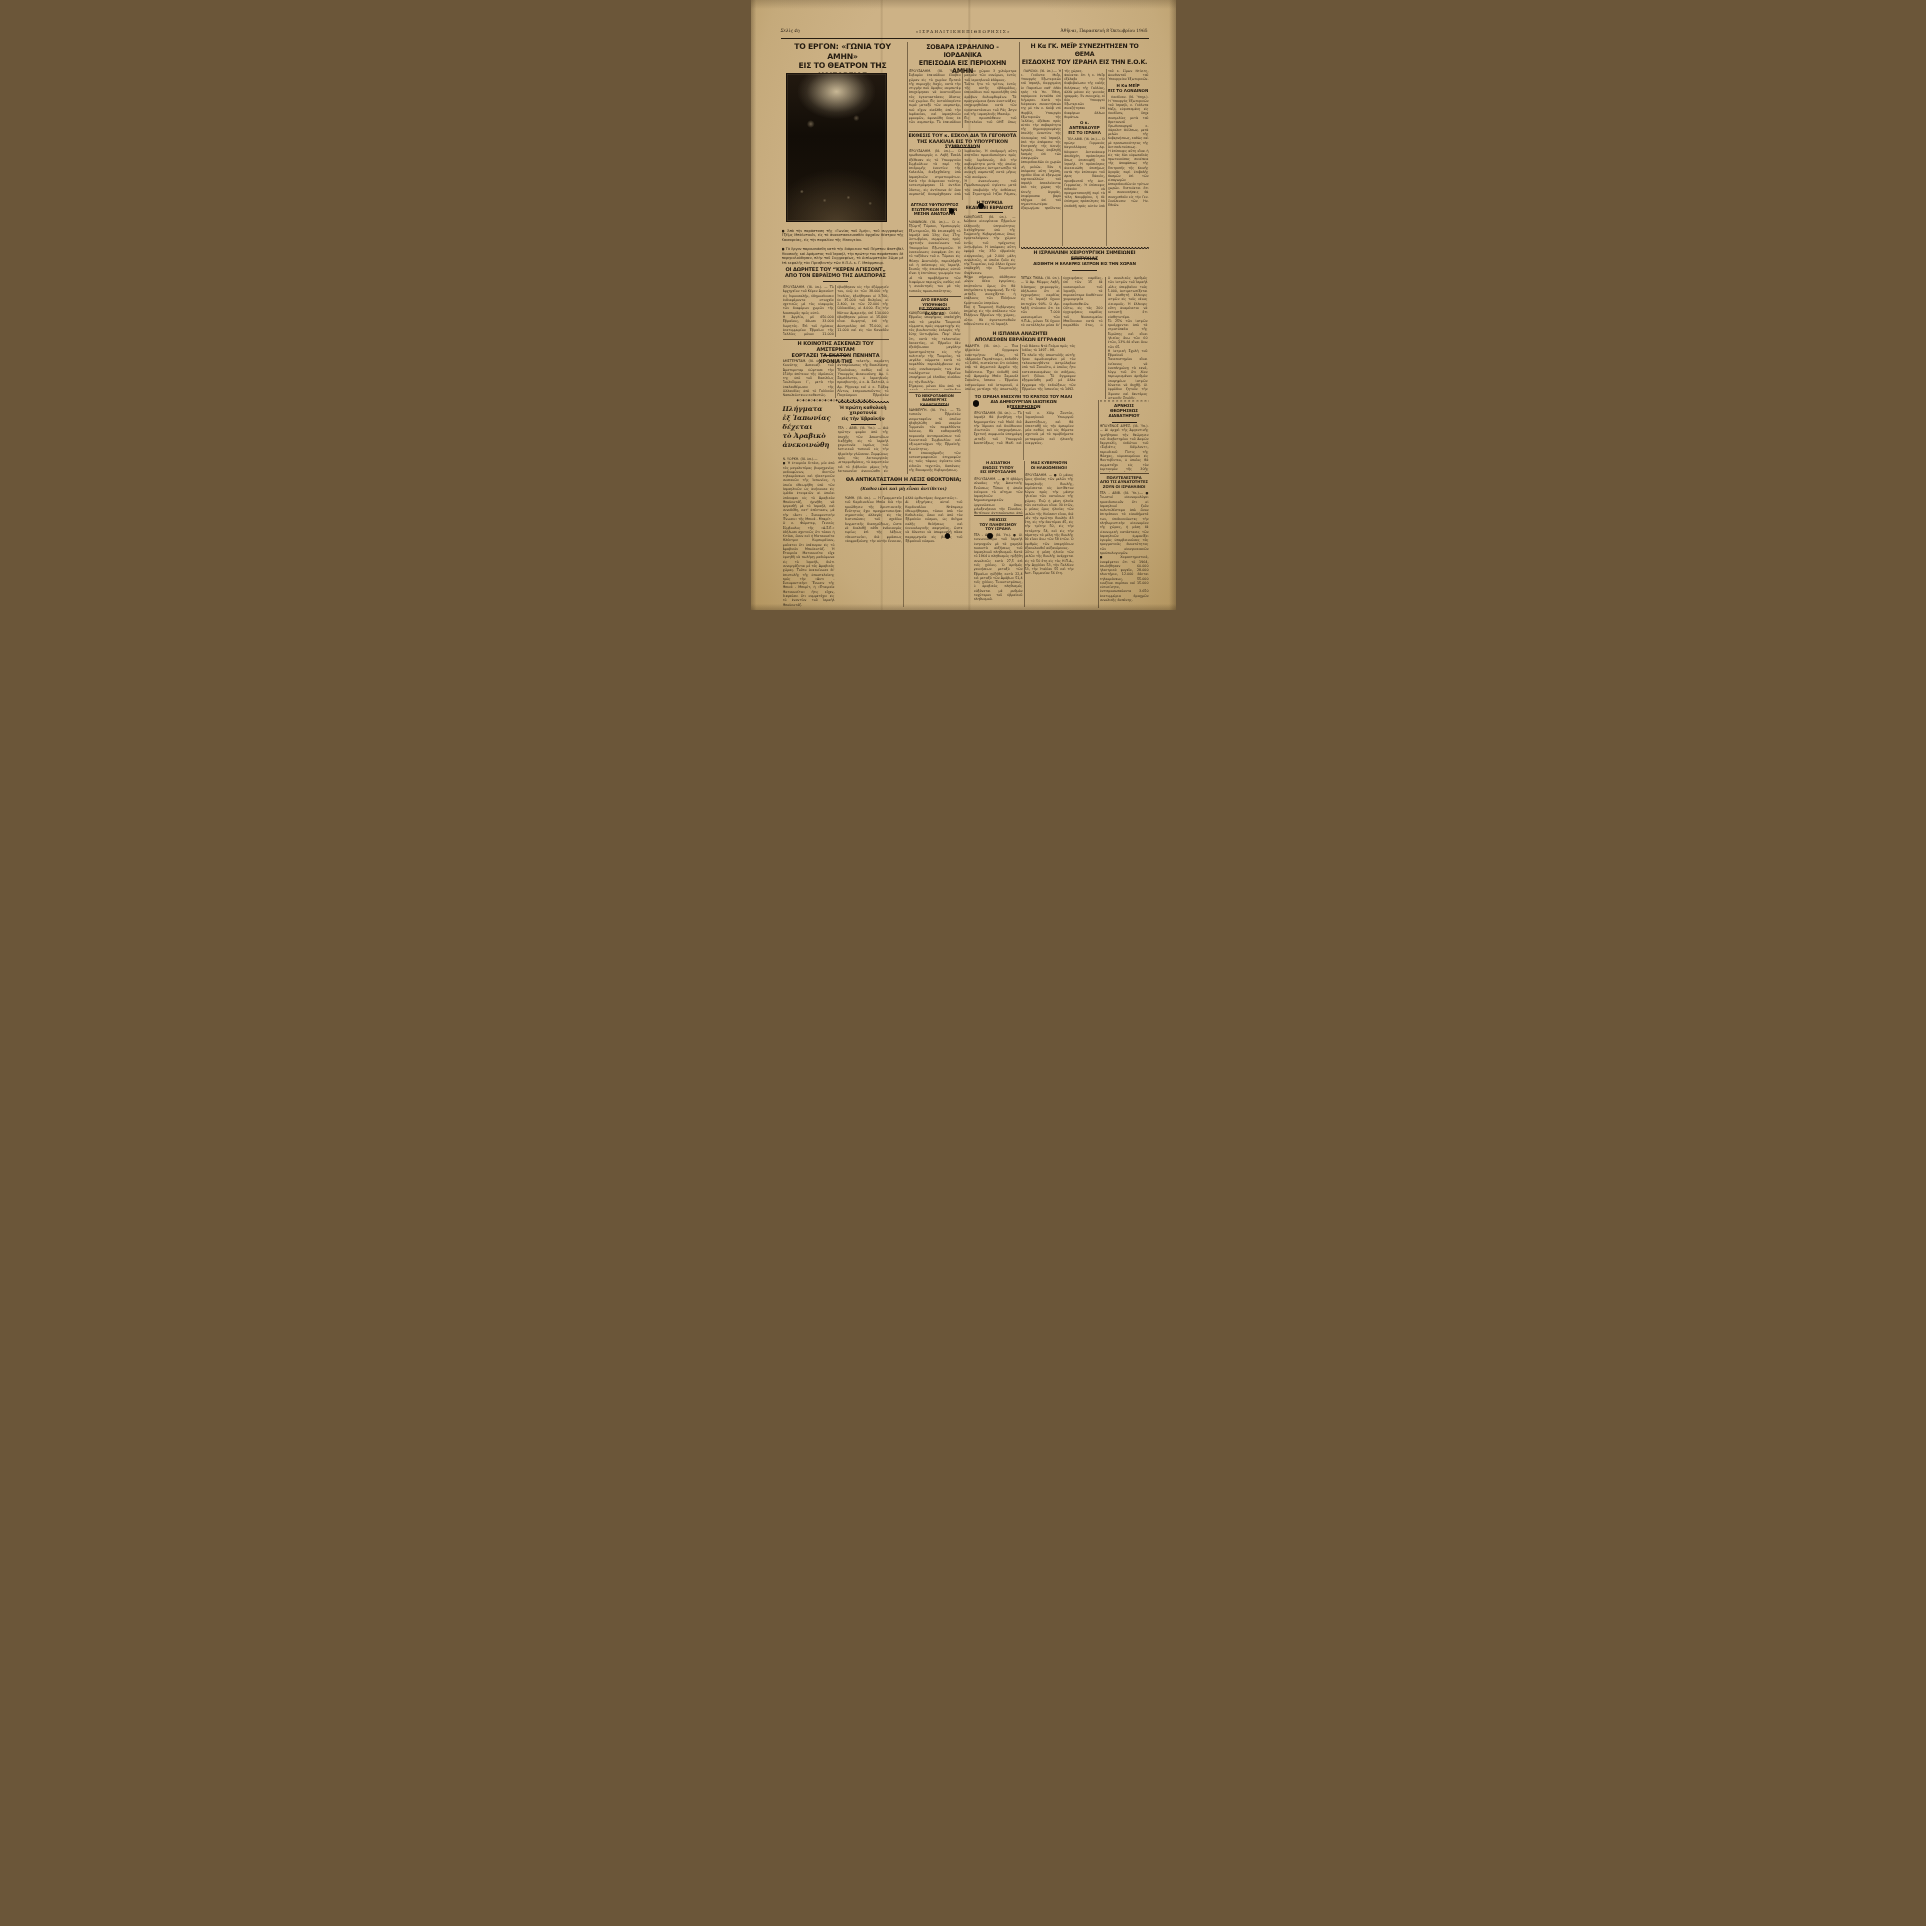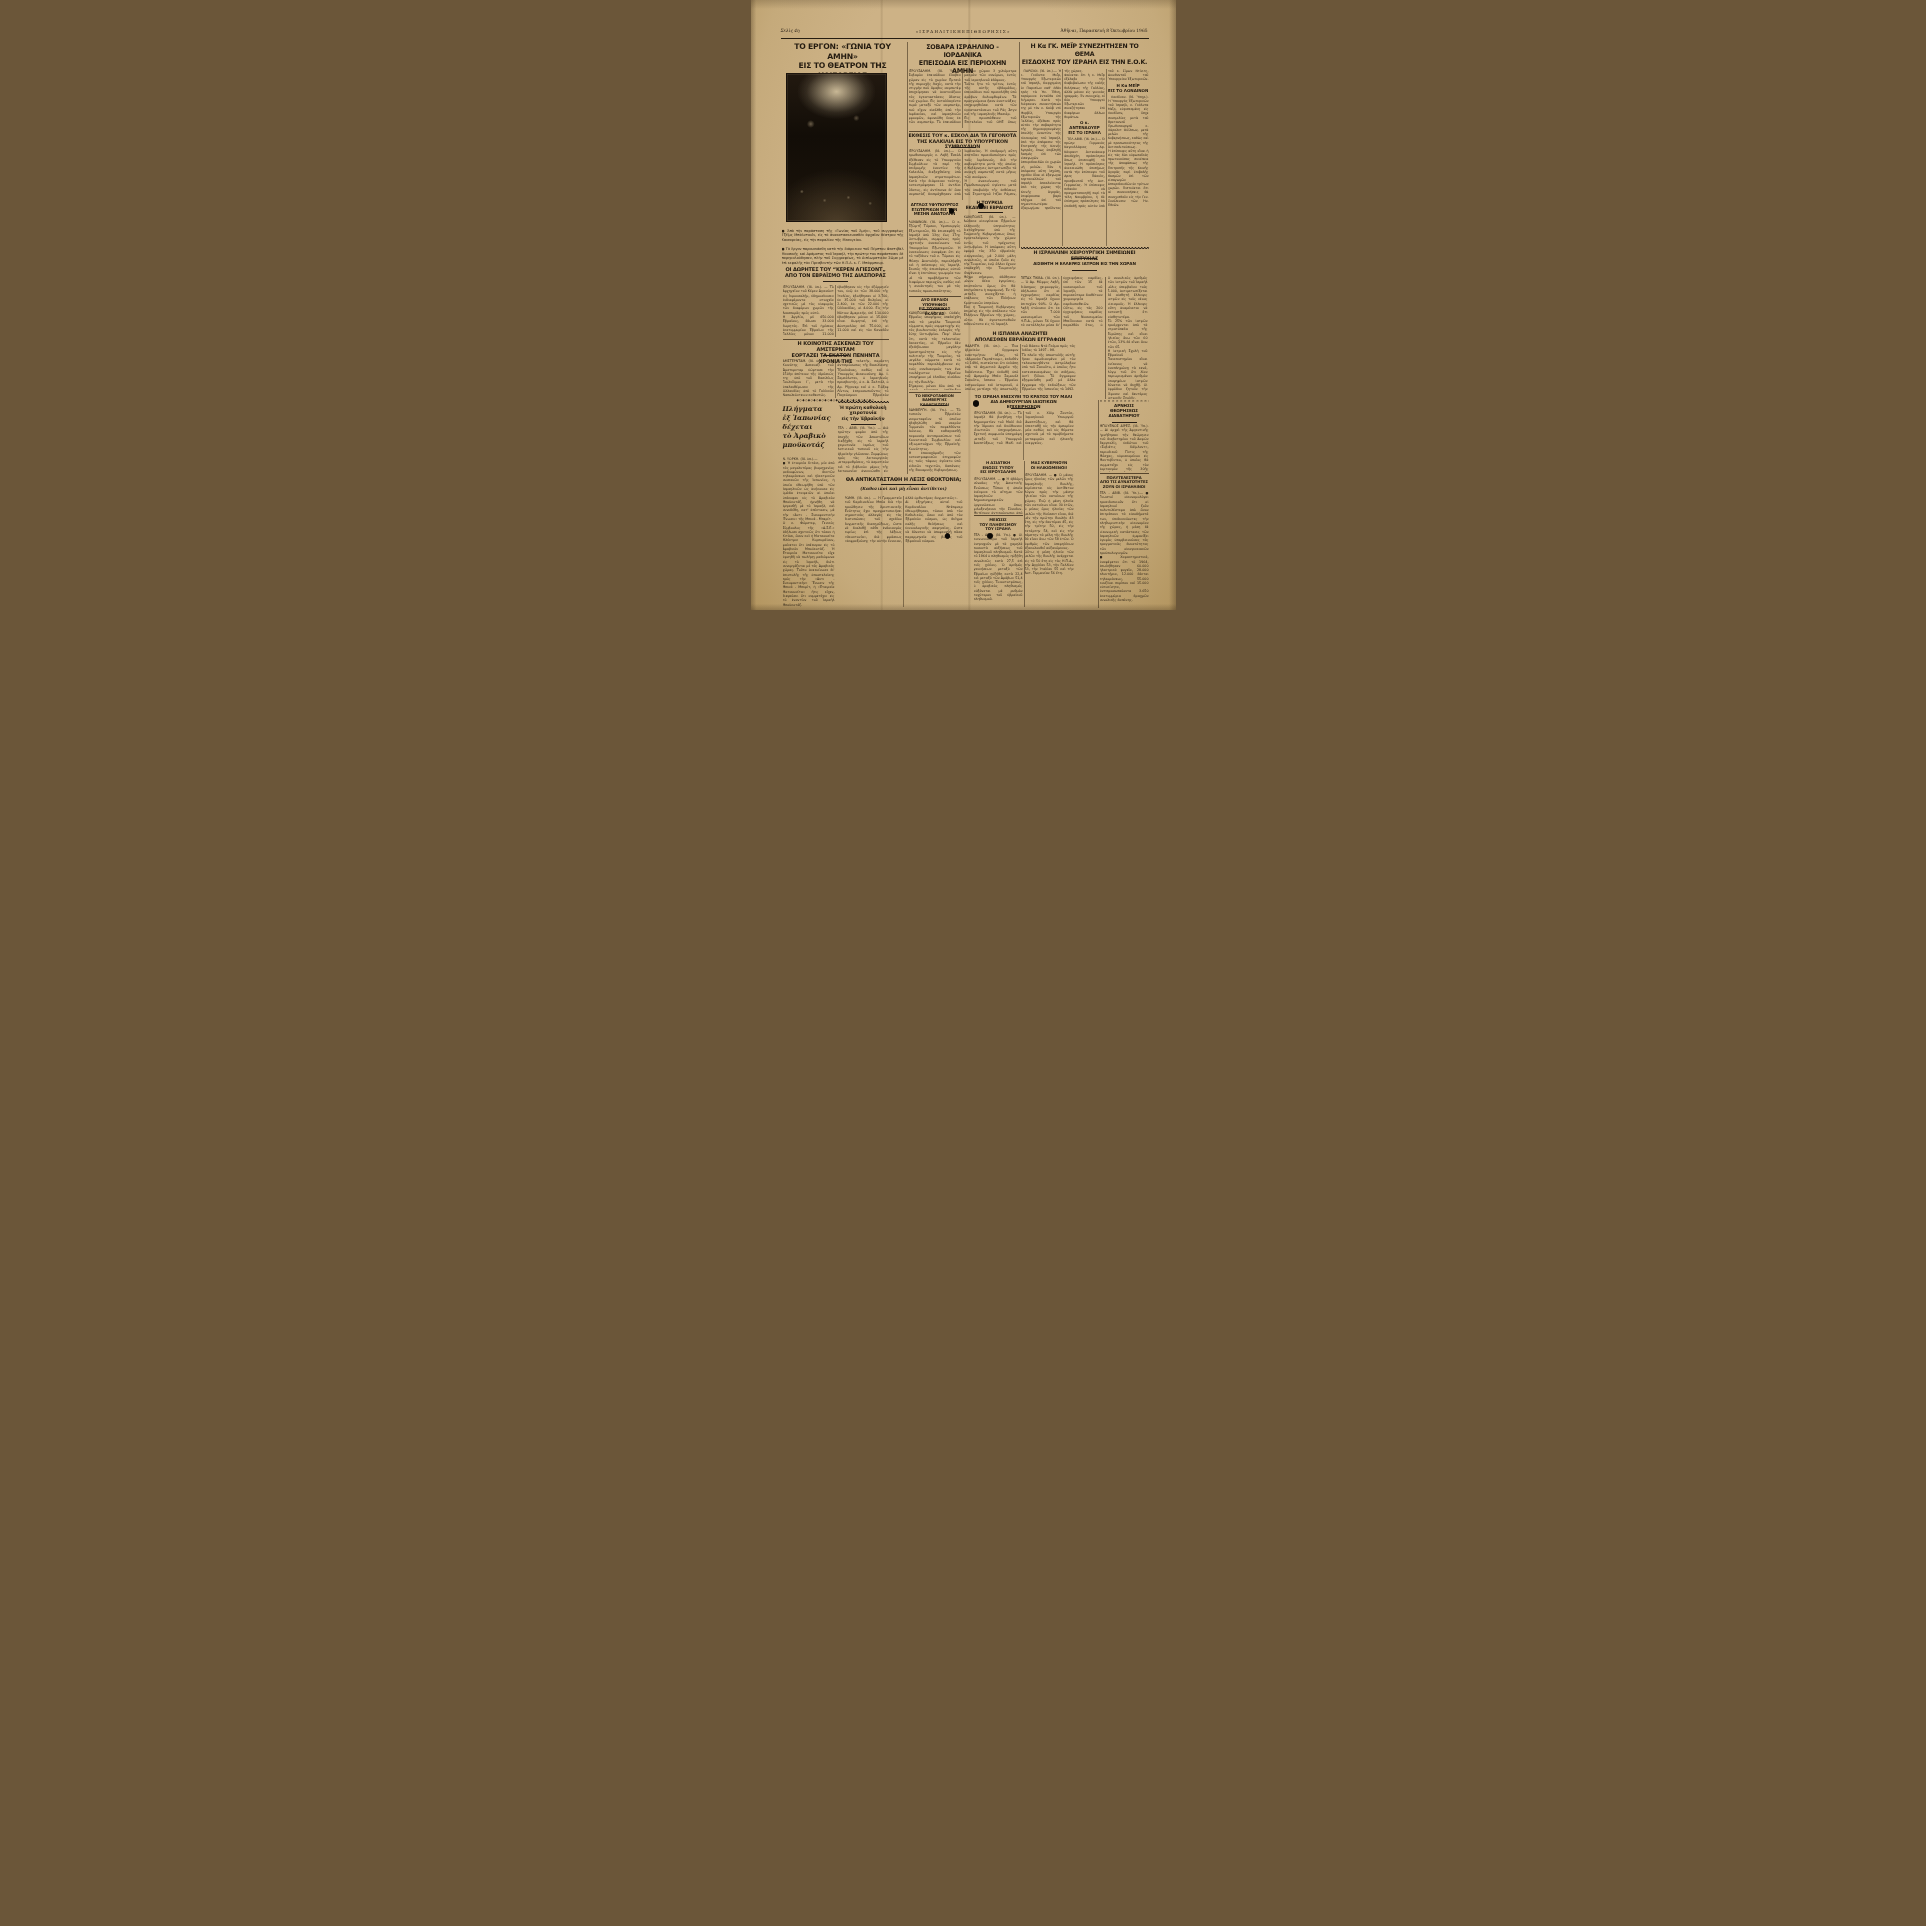--- a/index.html
+++ b/index.html
@@ -86,21 +86,21 @@
   <div class="abs hl-rule" style="left:72px;top:354px;width:25px;"></div>
   <div class="abs body c2" style="left:32px;top:359px;width:106px;height:39px;">ΑΜΣΤΕΡΝΤΑΜ. (Ἰδ. ὑπ.). — Ἡ Κοινότης Ἀσκεναζὶ τοῦ Ἄμστερνταμ ἑώρτασε τὴν 150ὴν ἐπέτειον τῆς ἱδρύσεώς της ὑπὸ τοῦ Βασιλέως Γουλιέλμου Ι΄, μετὰ τὴν ἀπελευθέρωσιν τῆς Ὁλλανδίας ἀπὸ τὸ Γαλλικὸν Ναπολεόντειον καθεστώς.
 Εἰς τὴν τελετήν, παρέστη ἀντιπρόσωπος τῆς Βασιλίσσης Τζουλιάνας, καθὼς καὶ ὁ Ὑπουργὸς Δικαιοσύνης Δρ. Ι. Σαμκάλντεν, ὁ Ἰσραηλινὸς πρεσβευτής, ὁ κ. Δ. Σαλτιέλ, ὁ Δρ. Ρῆγκνερ καὶ ὁ κ. Γιόζεφ Λίντον, ἐκπροσωποῦντες τὸ Παγκόσμιον Ἑβραϊκὸν Συνέδριον, καθὼς καὶ διάφοροι ἀξιωματοῦχοι τῆς Κοινότητος.</div>
 
   <div class="abs ornament" style="left:32px;top:398px;width:106px;font-size:3.1px;letter-spacing:0.4px;">◆◇◆◇◆◇◆◇◆◇◆◇◆◇◆◇◆◇◆◇◆◇◆◇◆◇◆◇</div>
 
   <div class="abs boycott-hl" style="left:32px;top:405px;width:52px;">Πλήγματα
 ἐξ Ἰαπωνίας
 δέχεται
 τὸ Ἀραβικὸ
-μποϋκοτάζ</div>
+ἀνεκοινώθη</div>
   <div class="abs body" style="left:32px;top:457px;width:52px;height:150px;">Ν. ΥΟΡΚΗ. (Ἰδ. ὑπ.).—
 ● Ἡ ἑταιρεία Χιτάσι, μία ἀπὸ τὰς μεγαλυτέρας βιομηχανίας ραδιοφώνων, δεκτῶν τηλεοράσεων καὶ ἠλεκτρικῶν συσκευῶν τῆς Ἰαπωνίας, ἡ ὁποία ἐθεωρήθη ὑπὸ τῶν Ἰσραηλινῶν ὡς ἀνήκουσα εἰς ὁμάδα ἑταιρειῶν αἱ ὁποῖαι ὑπέκυψαν εἰς τὸ Ἀραβικὸν Μποϋκοτάζ, ἠρνήθη νὰ ἐργασθῇ μὲ τὸ Ἰσραήλ, καὶ συνεδέθη, κατ' ἐπέκτασιν, μὲ τὴν «Ἀντι - Συκοφαντικὴν Ἕνωσιν» τῆς Μπενὲ - Μπερίτ.
 Ὁ κ. Φόρστερ, Γενικὸς Σύμβουλος τῆς «Α.Σ.Ε.» ἐδήλωσε σχετικῶς ὅτι τόσον ἡ Χιτάσι, ὅσον καὶ ἡ Ματσουσίτα Ἠλέκτρικ Κορπορέϊσον, φαίνεται ὅτι ὑπέκυψαν εἰς τὸ Ἀραβικὸν Μποϋκοτάζ. Ἡ Ἑταιρεία Ματσουσίτα εἶχε ἀρνηθῆ νὰ πωλήσῃ ραδιόφωνα εἰς τὸ Ἰσραήλ, διότι συνεργάζεται μὲ τὰς Ἀραβικὰς χώρας. Τοῦτο ἀνεκοίνωσε δι' ἐπιστολῆς τῆς ἀποστελείσης πρὸς τὴν «Ἀντι - Συκοφαντικὴν» Ἕνωσιν τῆς Μπενὲ - Μπερίτ, ἡ «Ἑταιρεία Ματσουσίτα» ἥτις εἶχεν, διεψεύσει ὅτι συμμετέχει εἰς τὸ ἐναντίον τοῦ Ἰσραὴλ Μποϋκοτάζ.</div>
 
   <div class="abs wavy" style="left:87px;top:401px;width:51px;"></div>
   <div class="abs hl" style="left:87px;top:405px;width:51px;font-size:4.6px;">Ἡ πρώτη καθολικὴ
 χειροτονία
 εἰς τὴν Ἑβραϊκήν</div>
   <div class="abs hl-rule" style="left:100px;top:423px;width:25px;"></div>
   <div class="abs body" style="left:87px;top:426px;width:51px;height:46px;">ΤΕΛ - ΑΒΙΒ. (Ἰδ. Ὑπ.). — Διὰ πρώτην φορὰν ἀπὸ τῆς ἐποχῆς τῶν Ἀποστόλων διεξήχθη εἰς τὸ Ἰσραὴλ χειροτονία ἱερέως τοῦ λατινικοῦ τυπικοῦ εἰς τὴν ἑβραϊκὴν γλῶσσαν. Συμφώνως πρὸς τὰς λειτουργικὰς μεταρρυθμίσεις, τὸ ἀσματικὸν καὶ τὸ βιβλικὸν μέρος τῆς λειτουργίας ἀνεγνώσθη εἰς τὴν ἑβραϊκήν.</div>

